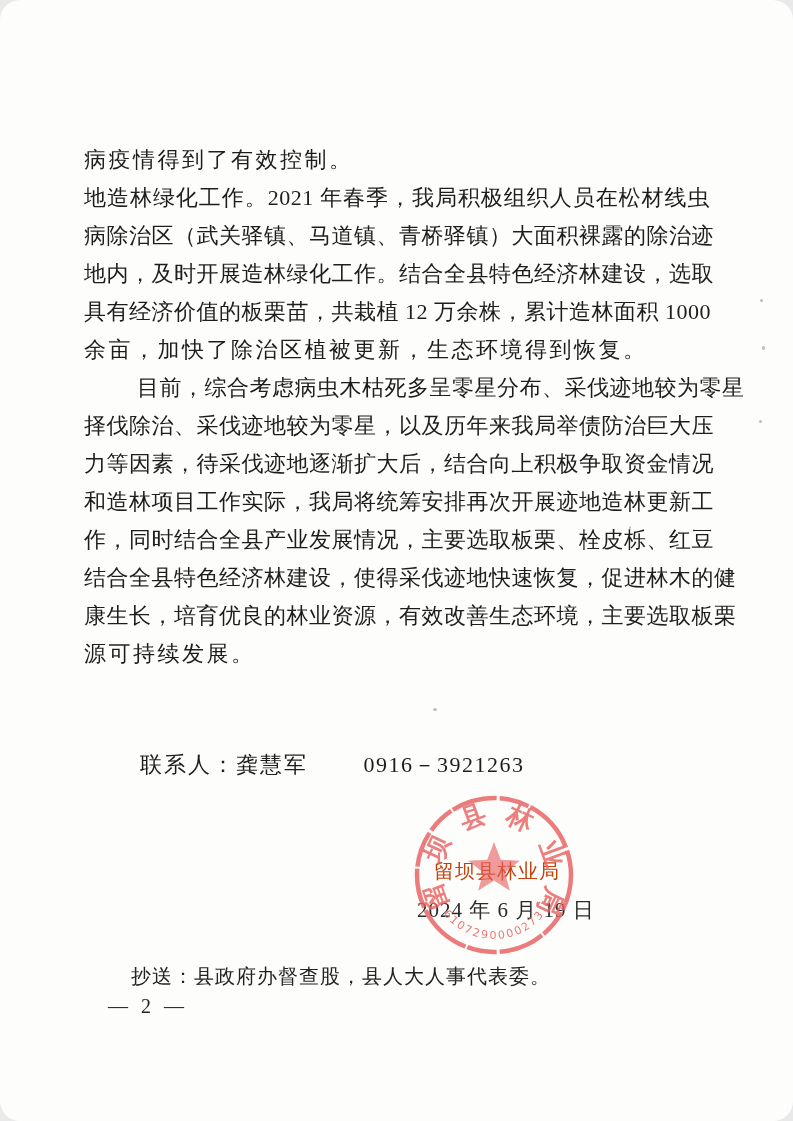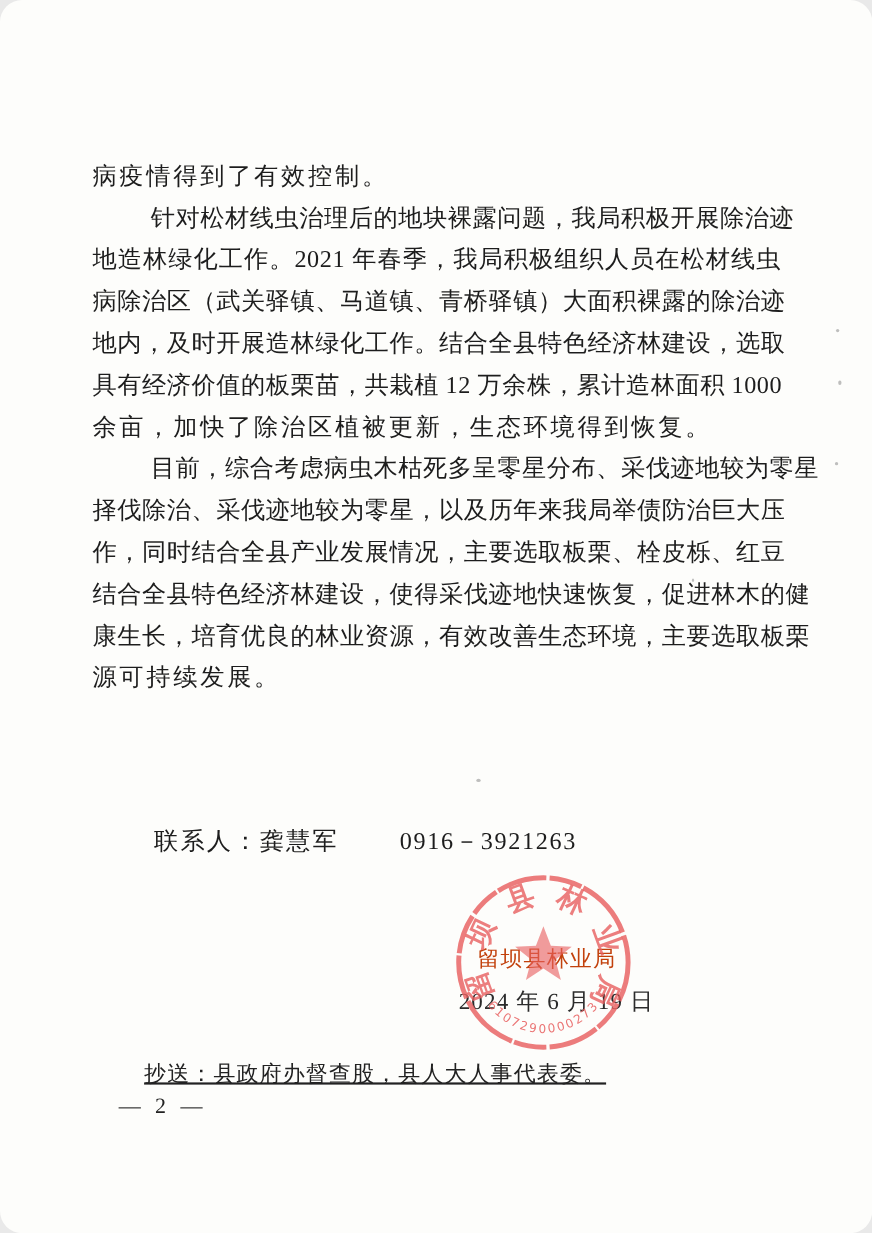--- a/index.html
+++ b/index.html
@@ -51,44 +51,45 @@
     text-anchor:middle;dominant-baseline:central;
   }
   .seal .serial{
     font-family:"DejaVu Sans","Liberation Sans",sans-serif;
     font-size:11px;letter-spacing:2px;fill:var(--seal,#e85f5f);opacity:.85;
     text-anchor:middle;
   }
   
   .cc-line{
     position:absolute;left:131px;top:963px;
-    font-size:20px;letter-spacing:1px;white-space:nowrap;color:#222;text-decoration:underline;
+    font-size:20px;letter-spacing:1px;white-space:nowrap;color:#222;
   }
   .page-num{
     position:absolute;left:108px;top:995px;
     font-size:20px;letter-spacing:4px;color:#222;white-space:nowrap;
   }
   
   .speck{position:absolute;background:#8a8a8a;border-radius:50%;opacity:.55;}
 </style>
 </head>
 <body>
 
 <div class="page" style="--seal: #e85f5f;">
 
   <div class="doc-body">
       <div class="line last">病疫情得到了有效控制。</div>
-      <div class="line indent">针对松材线虫治理后的地块裸露问题，我局积极开展除治迹</div>
       <div class="line">地造林绿化工作。2021 年春季，我局积极组织人员在松材线虫</div>
       <div class="line">病除治区（武关驿镇、马道镇、青桥驿镇）大面积裸露的除治迹</div>
       <div class="line">地内，及时开展造林绿化工作。结合全县特色经济林建设，选取</div>
       <div class="line">具有经济价值的板栗苗，共栽植 12 万余株，累计造林面积 1000</div>
       <div class="line last">余亩，加快了除治区植被更新，生态环境得到恢复。</div>
       <div class="line indent">目前，综合考虑病虫木枯死多呈零星分布、采伐迹地较为零星</div>
       <div class="line">择伐除治、采伐迹地较为零星，以及历年来我局举债防治巨大压</div>
+      <div class="line">力等因素，待采伐迹地逐渐扩大后，结合向上积极争取资金情况</div>
+      <div class="line">和造林项目工作实际，我局将统筹安排再次开展迹地造林更新工</div>
       <div class="line">作，同时结合全县产业发展情况，主要选取板栗、栓皮栎、红豆</div>
       <div class="line">结合全县特色经济林建设，使得采伐迹地快速恢复，促进林木的健</div>
       <div class="line">康生长，培育优良的林业资源，有效改善生态环境，主要选取板栗</div>
       <div class="line last">源可持续发展。</div>
     </div>
 
   <div class="contact">
     <span>联系人：龚慧军</span>
     <span class="phone">0916－3921263</span>
   </div>

